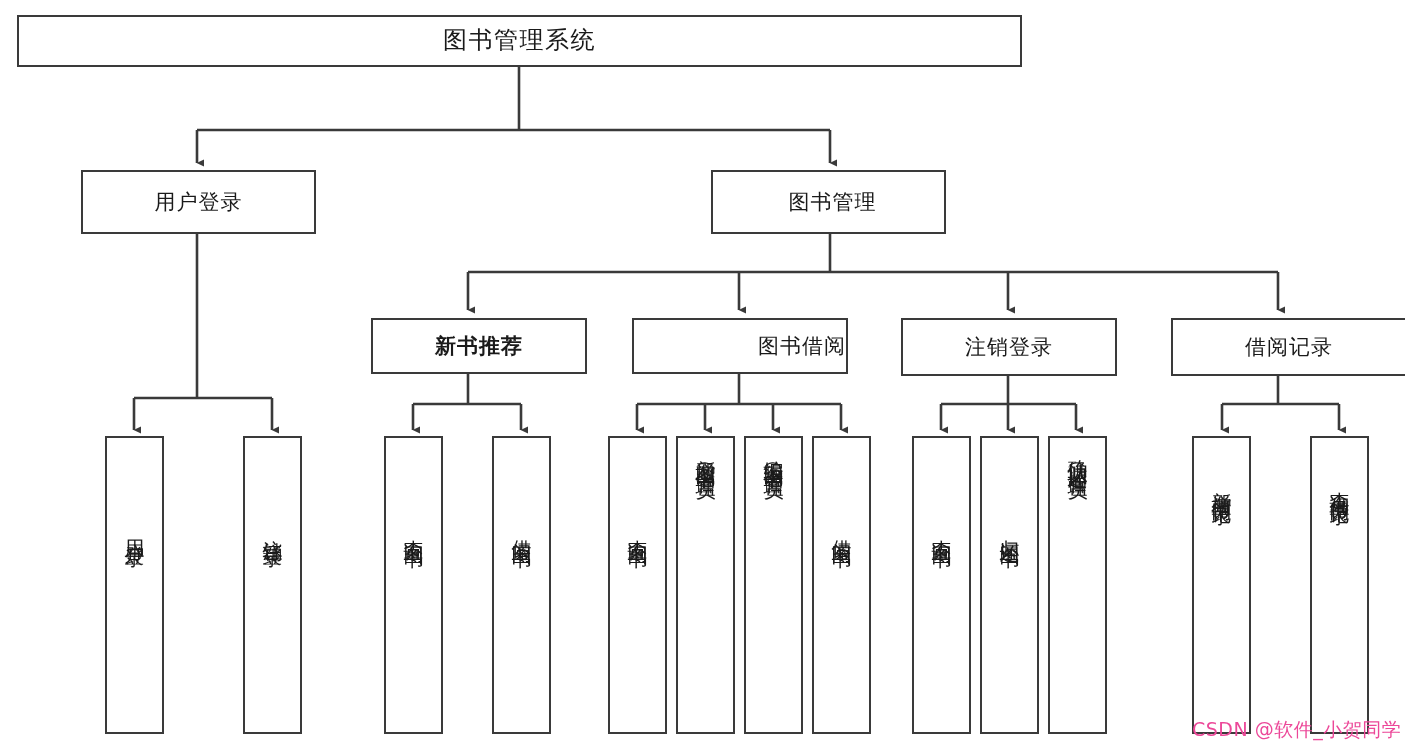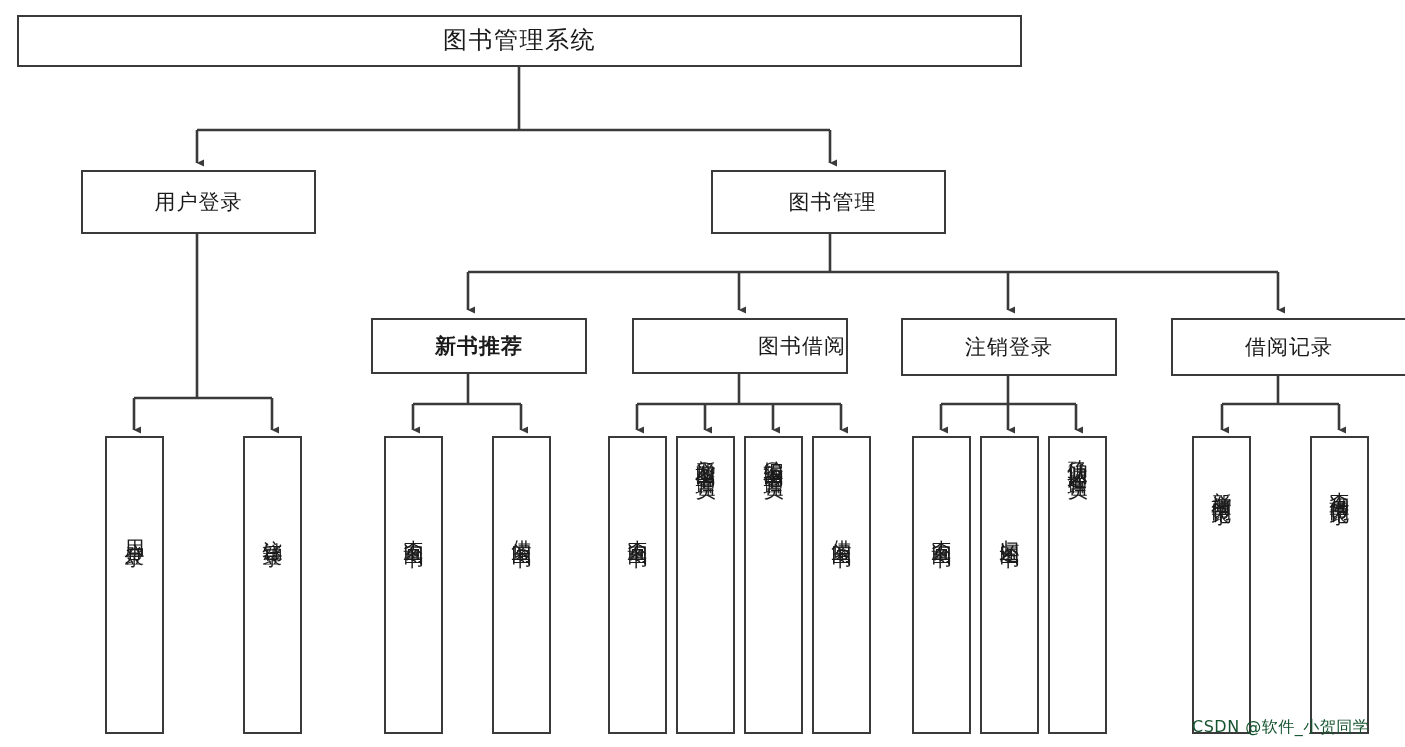--- a/index.html
+++ b/index.html
@@ -61,22 +61,22 @@
   .node.vertical .node-label {
     writing-mode: vertical-rl;
     text-orientation: upright;
     font-size: 20px;
     line-height: 1.05;
     letter-spacing: 3px;
     white-space: nowrap;
   }
   .watermark {
     position: absolute;
-    font-size: 16px;
-    color: #14532d;
+    font-size: 19px;
+    color: #ec4899;
     white-space: nowrap;
     letter-spacing: 0.5px;
     user-select: none;
   }
 </style>
 </head>
 <body>
 
 <div id="diagram-root">
 

